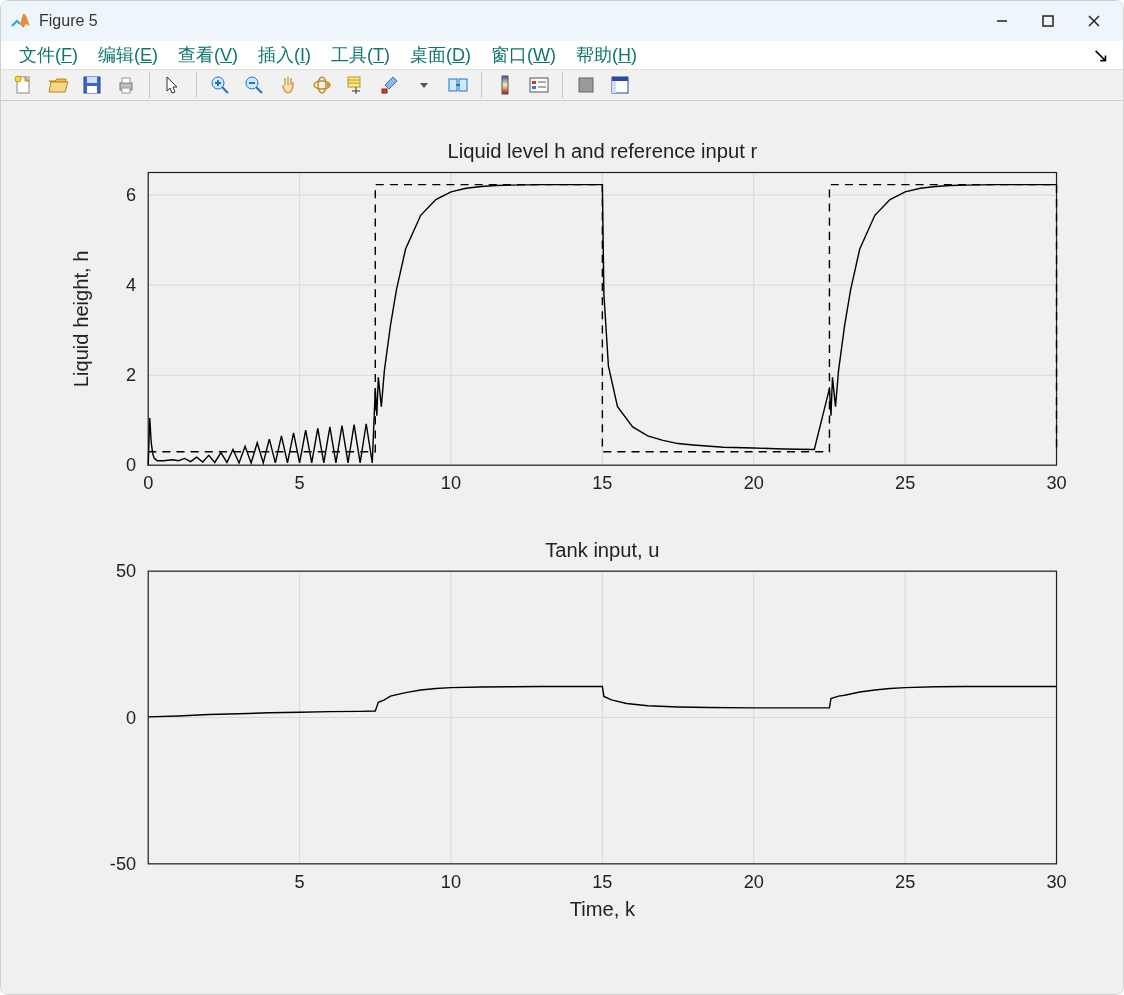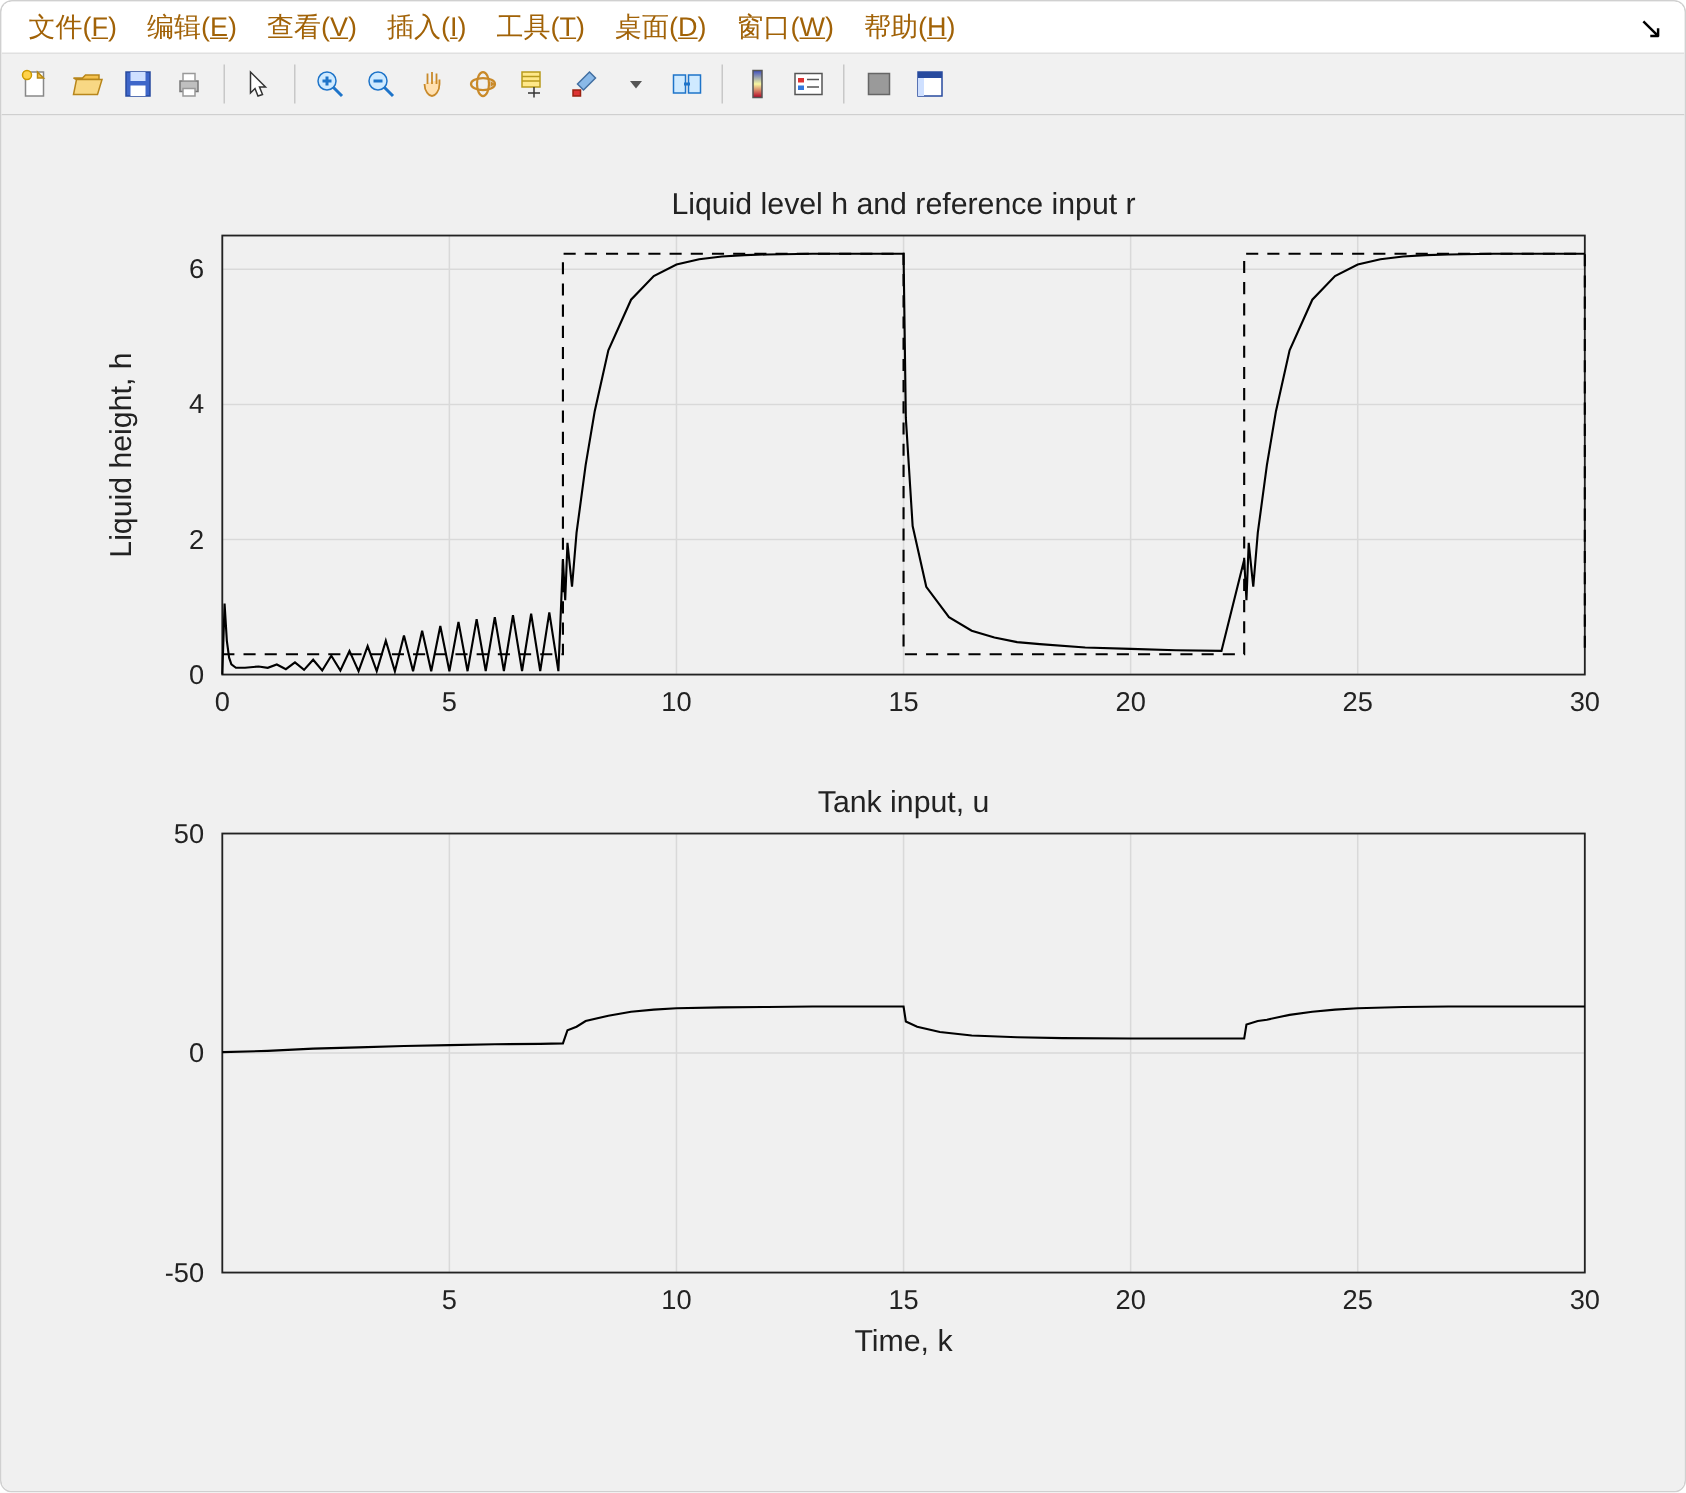--- a/index.html
+++ b/index.html
@@ -6,40 +6,66 @@
   .window{width:1124px;height:995px;background:#fff;border:1px solid #d0d0d0;border-radius:8px;overflow:hidden;box-sizing:border-box;display:flex;flex-direction:column;}
   
   .titlebar{height:40px;background:#eef6fb;display:flex;align-items:center;padding:0 6px 0 10px;}
   .titlebar .app-icon{width:20px;height:20px;margin-right:8px;}
   .titlebar .title{font-size:16px;color:#333;}
   .titlebar .spacer{flex:1;}
   .win-btn{width:46px;height:40px;display:flex;align-items:center;justify-content:center;}
   .win-btn svg{width:14px;height:14px;}
   
   .menubar{height:34px;background:#fff;display:flex;align-items:center;padding:0 8px;border-bottom:1px solid #e0e0e0;}
-  .menu-item{padding:2px 10px;font-size:18px;color:#a16207;cursor:default;}
+  .menu-item{padding:2px 10px;font-size:18px;color:#0f766e;cursor:default;}
   .menu-item u{text-decoration:underline;}
   .menubar .dock{margin-left:auto;padding-right:6px;font-size:20px;}
   
   .toolbar{height:40px;background:#f1f1f1;border-bottom:1px solid #cfcfcf;display:flex;align-items:center;padding:0 6px;}
   .tb-btn{width:28px;height:28px;margin:0 2px;display:flex;align-items:center;justify-content:center;border:1px solid transparent;border-radius:2px;}
   .tb-sep{width:1px;height:26px;background:#c8c8c8;margin:0 6px;}
   .tb-btn svg{width:22px;height:22px;}
   
   .figure-area{flex:1;background:#f0f0f0;padding:16px;display:flex;align-items:stretch;justify-content:stretch;}
   .figure-area svg{width:100%;height:100%;}
   .axislabel{font-size:20px;fill:#222;}
   .ticklabel{font-size:18px;fill:#222;}
   .titlelabel{font-size:20px;fill:#222;}
 </style>
 </head>
 <body>
 
 <div class="window">
 
+  <div class="titlebar">
+    <span class="app-icon">
+      <svg viewBox="0 0 20 20">
+          <polyline points="1,15 6,10 9,13" fill="none" stroke="#2aa3d9" stroke-width="2"></polyline>
+          <path d="M9 13 L12 3 Q14 2 16 7 Q18 13 19 15 L15 13 L12 17 Z" fill="#e38f3a"></path>
+        </svg>
+    </span>
+    <span class="title">Figure 5</span>
+    <span class="spacer"></span>
+    <div class="win-btn">
+        <svg viewBox="0 0 14 14">
+          <line x1="2" y1="7" x2="12" y2="7" stroke="#222" stroke-width="1.5"></line>
+        </svg>
+      </div>
+    <div class="win-btn">
+        <svg viewBox="0 0 14 14">
+          <rect x="2" y="2" width="10" height="10" fill="none" stroke="#222" stroke-width="1.5"></rect>
+        </svg>
+      </div>
+    <div class="win-btn">
+        <svg viewBox="0 0 14 14">
+          <line x1="2" y1="2" x2="12" y2="12" stroke="#222" stroke-width="1.5"></line>
+          <line x1="12" y1="2" x2="2" y2="12" stroke="#222" stroke-width="1.5"></line>
+        </svg>
+      </div>
+  </div>
 
   <div class="menubar">
     <span class="menu-item">文件(<u>F</u>)</span>
     <span class="menu-item">编辑(<u>E</u>)</span>
     <span class="menu-item">查看(<u>V</u>)</span>
     <span class="menu-item">插入(<u>I</u>)</span>
     <span class="menu-item">工具(<u>T</u>)</span>
     <span class="menu-item">桌面(<u>D</u>)</span>
     <span class="menu-item">窗口(<u>W</u>)</span>
     <span class="menu-item">帮助(<u>H</u>)</span>

